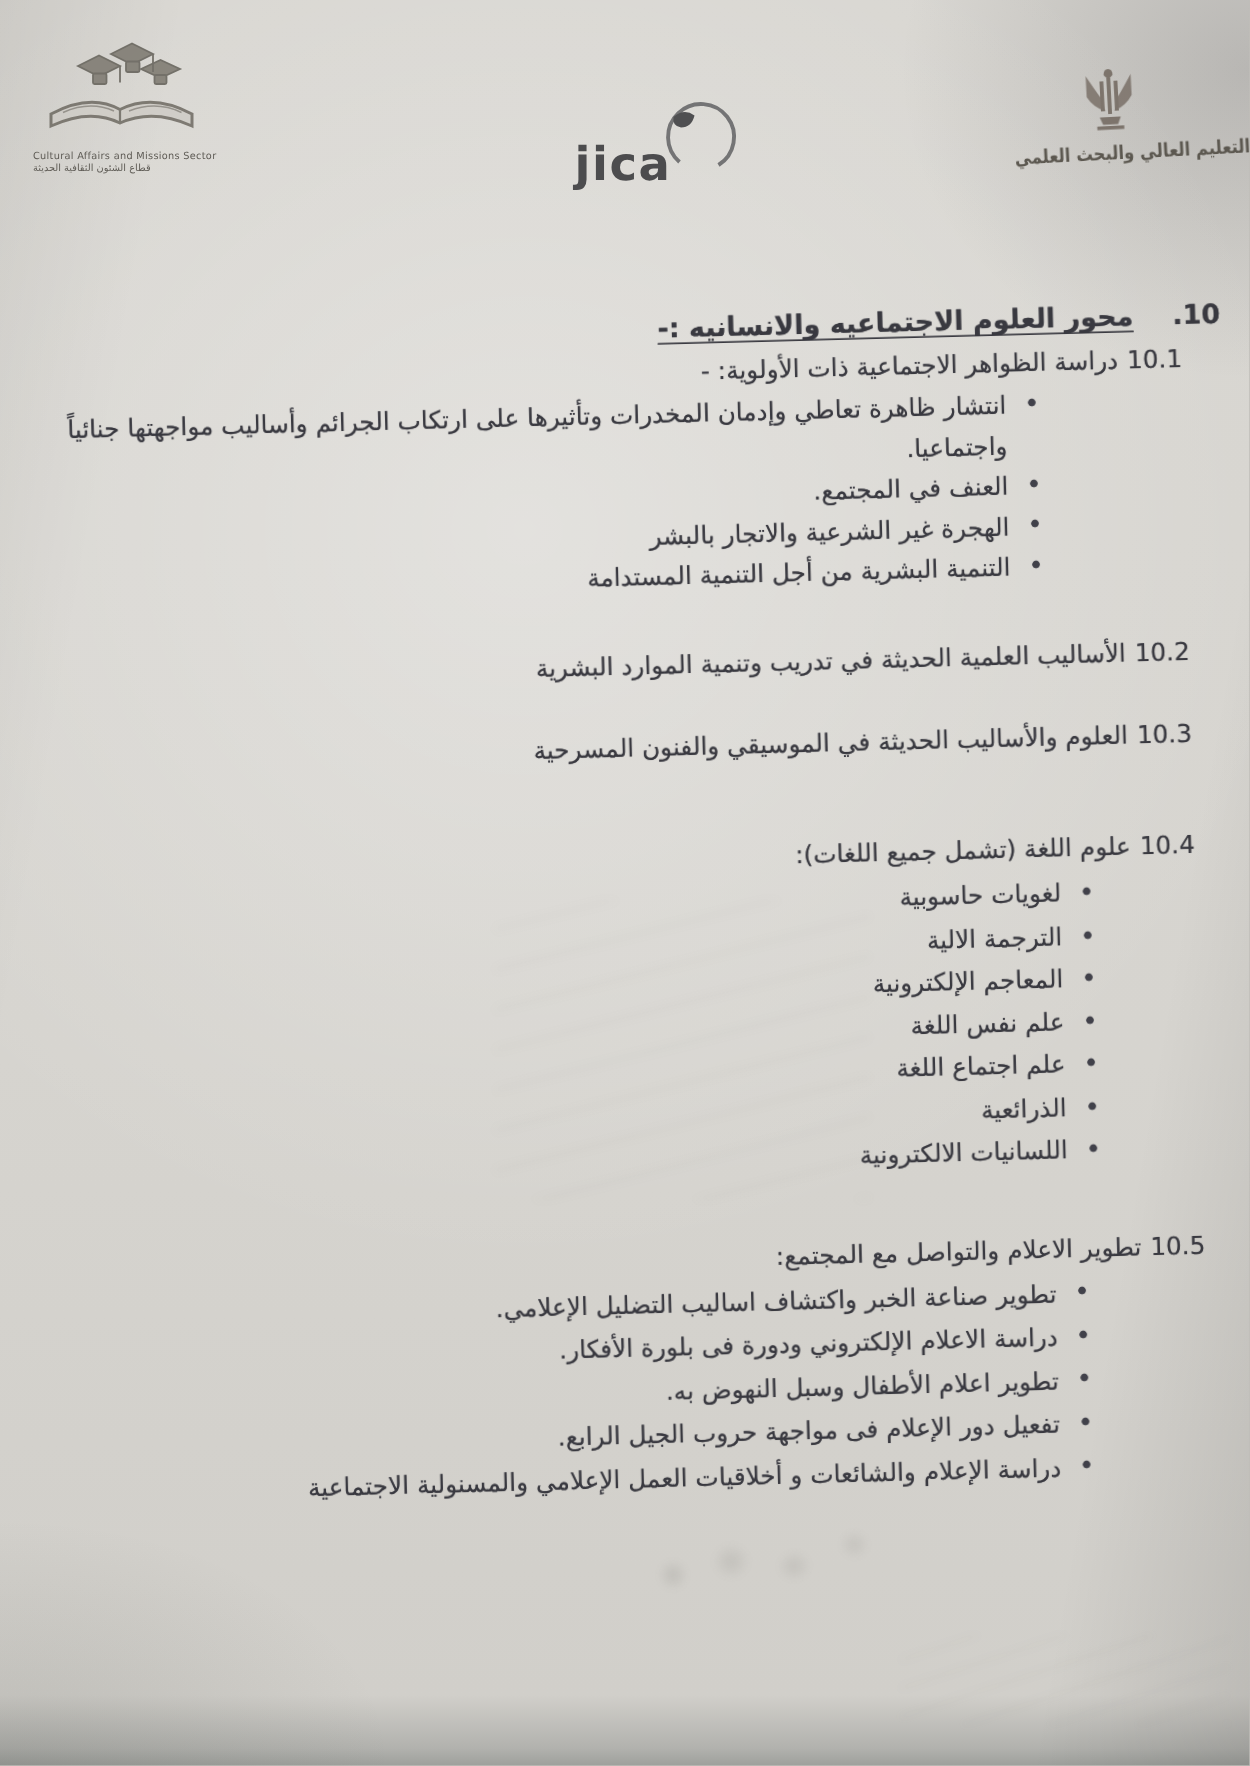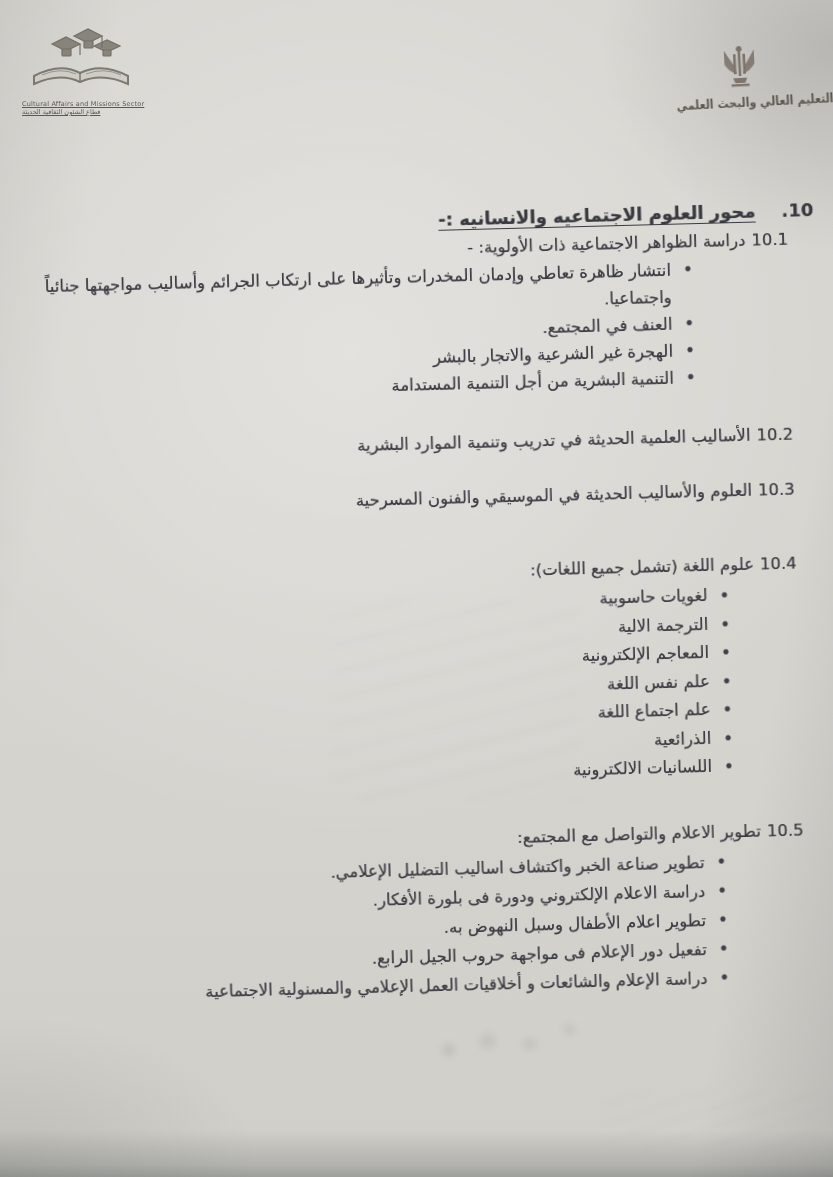--- a/index.html
+++ b/index.html
@@ -37,21 +37,21 @@
   .smudge-c{
     left:600px;top:1090px;width:220px;height:60px;opacity:.4;
     background:repeating-linear-gradient(-18deg, rgba(130,128,120,0.16) 0 2px, rgba(0,0,0,0) 2px 18px);
     filter:blur(3px);
   }
   
   .logo-cultural{position:absolute;left:22px;top:28px;width:150px;color:#63605a;}
   .logo-cultural svg{filter:blur(.3px);opacity:.85;}
   .logo-cultural .cap-text{
     margin-top:-4px;font-size:6.5px;line-height:8px;color:#5d5a54;
-    filter:blur(.3px);letter-spacing:.2px;text-decoration:underline;
+    filter:blur(.3px);letter-spacing:.2px;
   }
   .logo-jica{position:absolute;left:381px;top:64px;width:116px;height:66px;filter:blur(.25px);}
   .logo-jica .jica-word{
     position:absolute;left:2px;bottom:2px;
     font-size:31px;font-weight:bold;letter-spacing:1px;color:#4c4c4e;
     font-family:"DejaVu Sans",sans-serif;
   }
   .logo-jica svg{position:absolute;right:0;top:0;}
   .logo-ministry{position:absolute;right:28px;top:40px;width:130px;text-align:center;transform:rotate(-3deg);}
   .logo-ministry svg{filter:blur(.35px);opacity:.8;}
@@ -119,20 +119,27 @@
         <path d="M20 47 Q38 39 54 46" stroke-width="1" opacity=".7"></path>
         <path d="M64 46 Q82 39 99 47" stroke-width="1" opacity=".7"></path>
       </g>
     </svg>
     <div class="cap-text">
       <div>Cultural Affairs and Missions Sector</div>
       <div>قطاع الشئون الثقافية الحديثة</div>
     </div>
   </div>
 
+  <div class="logo-jica">
+    <svg width="62" height="52" viewBox="0 0 62 52">
+      <path d="M18 44 A 22 22 0 1 1 44 46" fill="none" stroke="#5a5a5c" stroke-width="2.6" opacity=".8"></path>
+      <path d="M14 14 q 7 -6 14 -1 q -2 8 -9 8 q -6 -1 -5 -7 Z" fill="#4f4f51"></path>
+    </svg>
+    <span class="jica-word">jica</span>
+  </div>
 
   <div class="logo-ministry">
     <svg width="36" height="50" viewBox="0 0 36 50">
       <g fill="#6b6158" stroke="none">
 
         <path d="M18 6 q3 0 3 4 l-3 3 l-3 -3 q0 -4 3 -4 Z"></path>
 
         <path d="M3 10 q6 10 10 16 l2 8 q-8 -3 -12 -10 Z" opacity=".9"></path>
         <path d="M33 10 q-6 10 -10 16 l-2 8 q8 -3 12 -10 Z" opacity=".9"></path>
 

